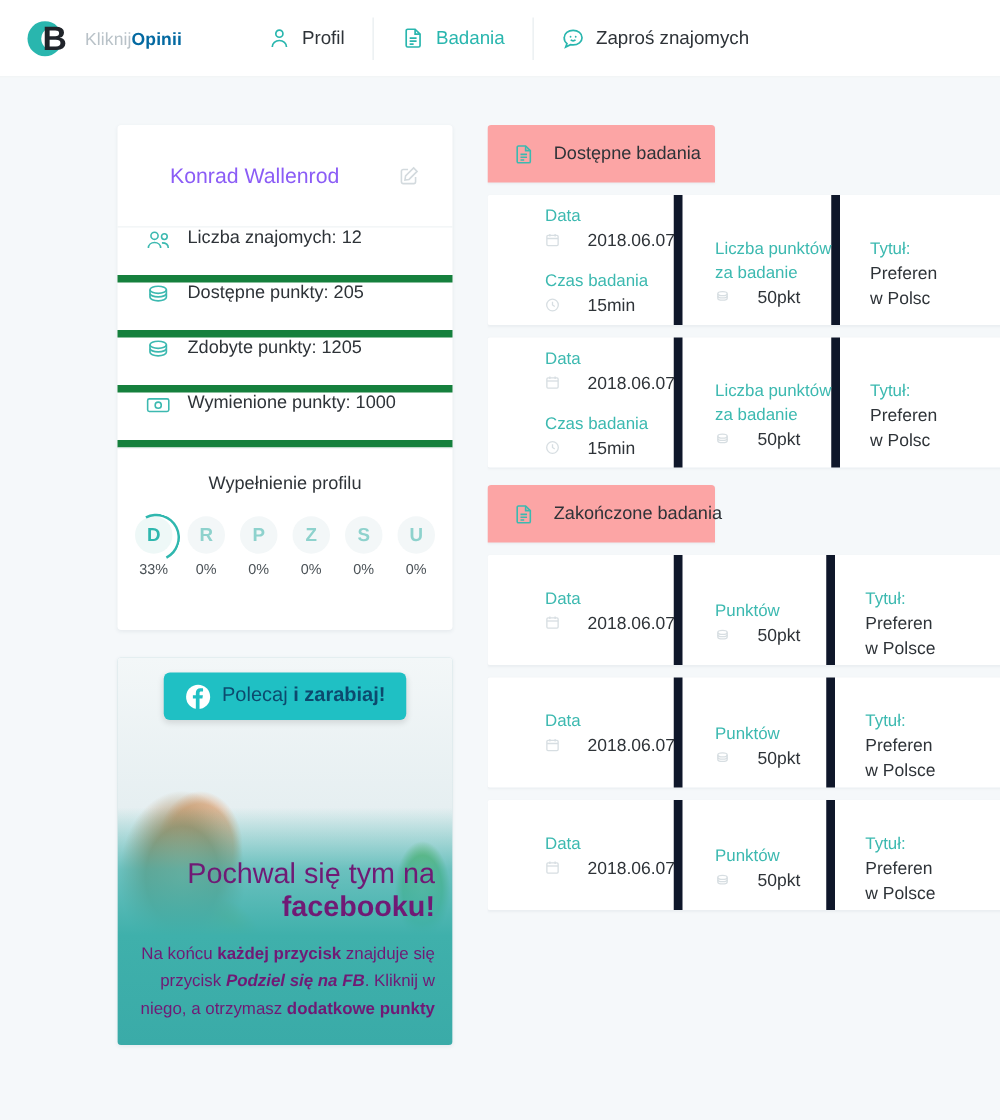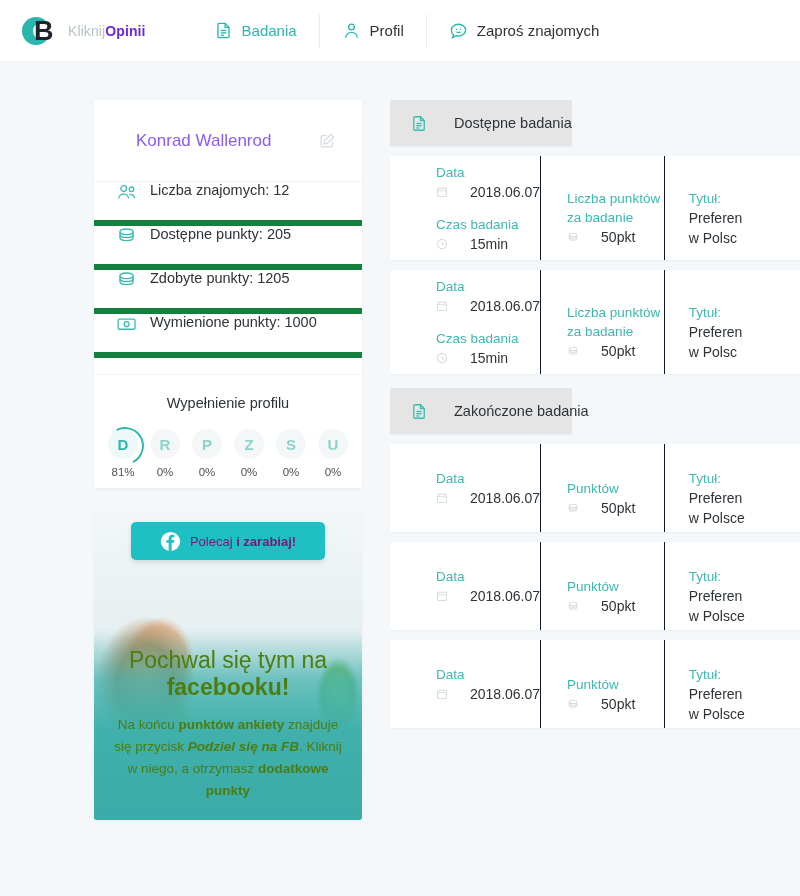--- a/index.html
+++ b/index.html
@@ -55,21 +55,21 @@
     color: #20242a;
     line-height: 30px;
     letter-spacing: -1px;
   }
   .logo-text {
     font-size: 14px;
     color: #b9c2c8;
     letter-spacing: .1px;
     white-space: nowrap;
   }
-  .logo-text b { color: #6d28d9; font-weight: 700; }
+  .logo-text b { color: #0369a1; font-weight: 700; }
 
   .nav {
     display: flex;
     align-items: center;
     height: 36px;
   }
   .nav-item {
     display: flex;
     align-items: center;
     gap: 9px;
@@ -122,23 +122,22 @@
     height: 44px;
     padding: 0 22px;
     border-bottom: 6px solid #15803d;
   }
   .stat-row:last-child { border-bottom: none; }
   .stat-ico { width: 22px; height: 20px; flex: none; color: #3cb9b0; display: block; }
   .stat-label { font-size: 14.5px; color: #2e3338; white-space: nowrap; }
 
   
   .completion {
-    padding: 20px 0 10px;
+    padding: 20px 0 42px;
     border-top: 1px solid #f0f3f5;
-    margin-top: 16px;
   }
   .completion-title {
     text-align: center;
     font-size: 14.5px;
     color: #2e3338;
     margin-bottom: 18px;
   }
   .letters {
     display: flex;
     justify-content: center;
@@ -205,49 +204,49 @@
     top: 12px; left: 37px;
     width: 194px; height: 38px;
     background: #1fc0c4;
     border-radius: 5px;
     display: flex; align-items: center; justify-content: center;
     gap: 9px;
     cursor: pointer;
     box-shadow: 0 2px 5px rgba(0,0,0,.12);
   }
   .fb-ico { width: 21px; height: 21px; flex: none; color: #fff; display: block; }
-  .fb-btn-text { color: #701a75; font-size: 13px; white-space: nowrap; }
+  .fb-btn-text { color: #0c4a6e; font-size: 16px; white-space: nowrap; }
   .fb-btn-text b { font-weight: 700; }
 
   .promo-copy {
     position: absolute;
     left: 0; right: 0; bottom: 18px;
-    text-align: center;
-    color: #4d7c0f;
+    text-align: right;
+    color: #701a75;
     padding: 0 14px;
   }
   .promo-h1 { font-size: 23px; line-height: 27px; font-weight: 400; }
   .promo-h1 b { font-weight: 700; }
   .promo-p {
     margin-top: 13px;
     font-size: 13.5px;
     line-height: 22px;
   }
   .promo-p b { font-weight: 700; }
   .promo-p i { font-weight: 700; font-style: italic; }
 
   
   .section-tab {
-    background: #e5e5e5;
+    background: #fca5a5;
     border-radius: 3px 3px 0 0;
     height: 46px;
     width: 182px;
     display: flex;
     align-items: center;
-    gap: 26px;
+    gap: 15px;
     padding-left: 20px;
     box-shadow: 0 1px 2px rgba(60,80,95,.06);
     cursor: pointer;
   }
   .section-tab .doc-ico { width: 18px; height: 19px; flex: none; color: #3cb9b0; display: block; }
   .section-tab-label { font-size: 14.5px; color: #2e3338; white-space: nowrap; }
 
   .survey-list { margin-top: 10px; }
 
   .survey-row {
@@ -255,21 +254,21 @@
     display: flex;
     height: 104px;
     margin-bottom: 10px;
     box-shadow: 0 1px 2px rgba(60,80,95,.06);
     border-radius: 2px;
     cursor: pointer;
   }
   .survey-row.short { height: 88px; }
 
   .cell {
-    border-right: 1px solid #0f172a;
+    border-right: 7px solid #0f172a;
     padding: 20px 0 0 46px;
     display: flex;
     flex-direction: column;
     justify-content: center;
   }
   .cell.c-date { width: 156px; padding-top: 0; justify-content: center; }
   .cell.c-points { width: 160px; padding-left: 26px; justify-content: center; }
   .cell.c-title { width: 180px; padding-left: 24px; justify-content: center; border-right: none; }
 
   .field-label {
@@ -304,42 +303,42 @@
   <div class="logo-wrap">
     <div class="logo-mark">
       <div class="c-ring"></div>
       <div class="c-cut"></div>
       <div class="b-mark">B</div>
     </div>
     <div class="logo-text"><span>Kliknij</span><b>Opinii</b></div>
   </div>
 
   <div class="nav">
+
+    <div class="nav-item">
+      <svg class="nav-ico" viewBox="0 0 24 24" fill="none" stroke="currentColor" stroke-width="1.7">
+        <circle cx="12" cy="7.5" r="3.6"></circle>
+        <path d="M4.8 21c0-3.9 3.2-6.6 7.2-6.6s7.2 2.7 7.2 6.6"></path>
+      </svg>
+      <span class="nav-label">Profil</span>
+    </div>
 
     <div class="nav-item active">
       <svg class="nav-ico" viewBox="0 0 24 24" fill="none" stroke="currentColor" stroke-width="1.7">
         <path d="M14 3H6.5A1.5 1.5 0 0 0 5 4.5v15A1.5 1.5 0 0 0 6.5 21h11a1.5 1.5 0 0 0 1.5-1.5V8z"></path>
         <path d="M14 3v5h5"></path>
           <path d="M8.5 12h7"></path>
           <path d="M8.5 15h7"></path>
           <path d="M8.5 18h4"></path>
       </svg>
       <span class="nav-label">Badania</span>
     </div>
 
     <div class="nav-item">
       <svg class="nav-ico" viewBox="0 0 24 24" fill="none" stroke="currentColor" stroke-width="1.7">
-        <circle cx="12" cy="7.5" r="3.6"></circle>
-        <path d="M4.8 21c0-3.9 3.2-6.6 7.2-6.6s7.2 2.7 7.2 6.6"></path>
-      </svg>
-      <span class="nav-label">Profil</span>
-    </div>
-
-    <div class="nav-item">
-      <svg class="nav-ico" viewBox="0 0 24 24" fill="none" stroke="currentColor" stroke-width="1.7">
         <path d="M21 11.5c0 4.1-4 7.4-9 7.4a10.8 10.8 0 0 1-2.6-.3L4.5 21l1.3-3.5A7 7 0 0 1 3 11.5C3 7.4 7 4.1 12 4.1s9 3.3 9 7.4z"></path>
         <circle cx="9.4" cy="10.6" r=".9" fill="currentColor" stroke="none"></circle>
         <circle cx="14.6" cy="10.6" r=".9" fill="currentColor" stroke="none"></circle>
         <path d="M9.6 13.6c.6.7 1.4 1.1 2.4 1.1s1.8-.4 2.4-1.1"></path>
       </svg>
       <span class="nav-label">Zaproś znajomych</span>
     </div>
 
   </div>
 </div>
@@ -393,21 +392,21 @@
         </svg>
         <span class="stat-label">Wymienione punkty: 1000</span>
       </div>
 
       <div class="completion">
         <div class="completion-title">Wypełnienie profilu</div>
         <div class="letters">
 
           <div class="letter-cell active">
             <div class="letter-circle">D</div>
-            <div class="letter-pct">81%</div>
+            <div class="letter-pct">33%</div>
           </div>
 
           <div class="letter-cell">
             <div class="letter-circle">R</div>
             <div class="letter-pct">0%</div>
           </div>
 
           <div class="letter-cell">
             <div class="letter-circle">P</div>
             <div class="letter-pct">0%</div>
@@ -442,21 +441,21 @@
           <path d="M13.3 23V13.4h2.6l.5-3h-3.1V8.5c0-.9.3-1.5 1.5-1.5h1.7V4.3c-.3 0-1.3-.1-2.5-.1-2.5 0-4.1 1.5-4.1 4.2v2.1H7.2v3h2.7V23z" fill="#1fc0c4"></path>
         </svg>
         <span class="fb-btn-text"><span>Polecaj </span><b>i zarabiaj!</b></span>
       </div>
 
       <div class="promo-copy">
         <div class="promo-h1">
           <span>Pochwal się tym na</span><br>
           <b>facebooku!</b>
         </div>
-        <div class="promo-p"><span>Na końcu </span><b>punktów ankiety</b><span> znajduje się przycisk </span><i>Podziel się na FB</i><span>. Kliknij w niego, a otrzymasz </span><b>dodatkowe punkty</b></div>
+        <div class="promo-p"><span>Na końcu </span><b>każdej przycisk</b><span> znajduje się przycisk </span><i>Podziel się na FB</i><span>. Kliknij w niego, a otrzymasz </span><b>dodatkowe punkty</b></div>
       </div>
     </div>
 
   </div>
 
   <div class="col-right">
 
     <div class="section-tab">
       <svg class="doc-ico" viewBox="0 0 24 24" fill="none" stroke="currentColor" stroke-width="1.7">
         <path d="M14 3H6.5A1.5 1.5 0 0 0 5 4.5v15A1.5 1.5 0 0 0 6.5 21h11a1.5 1.5 0 0 0 1.5-1.5V8z"></path>

